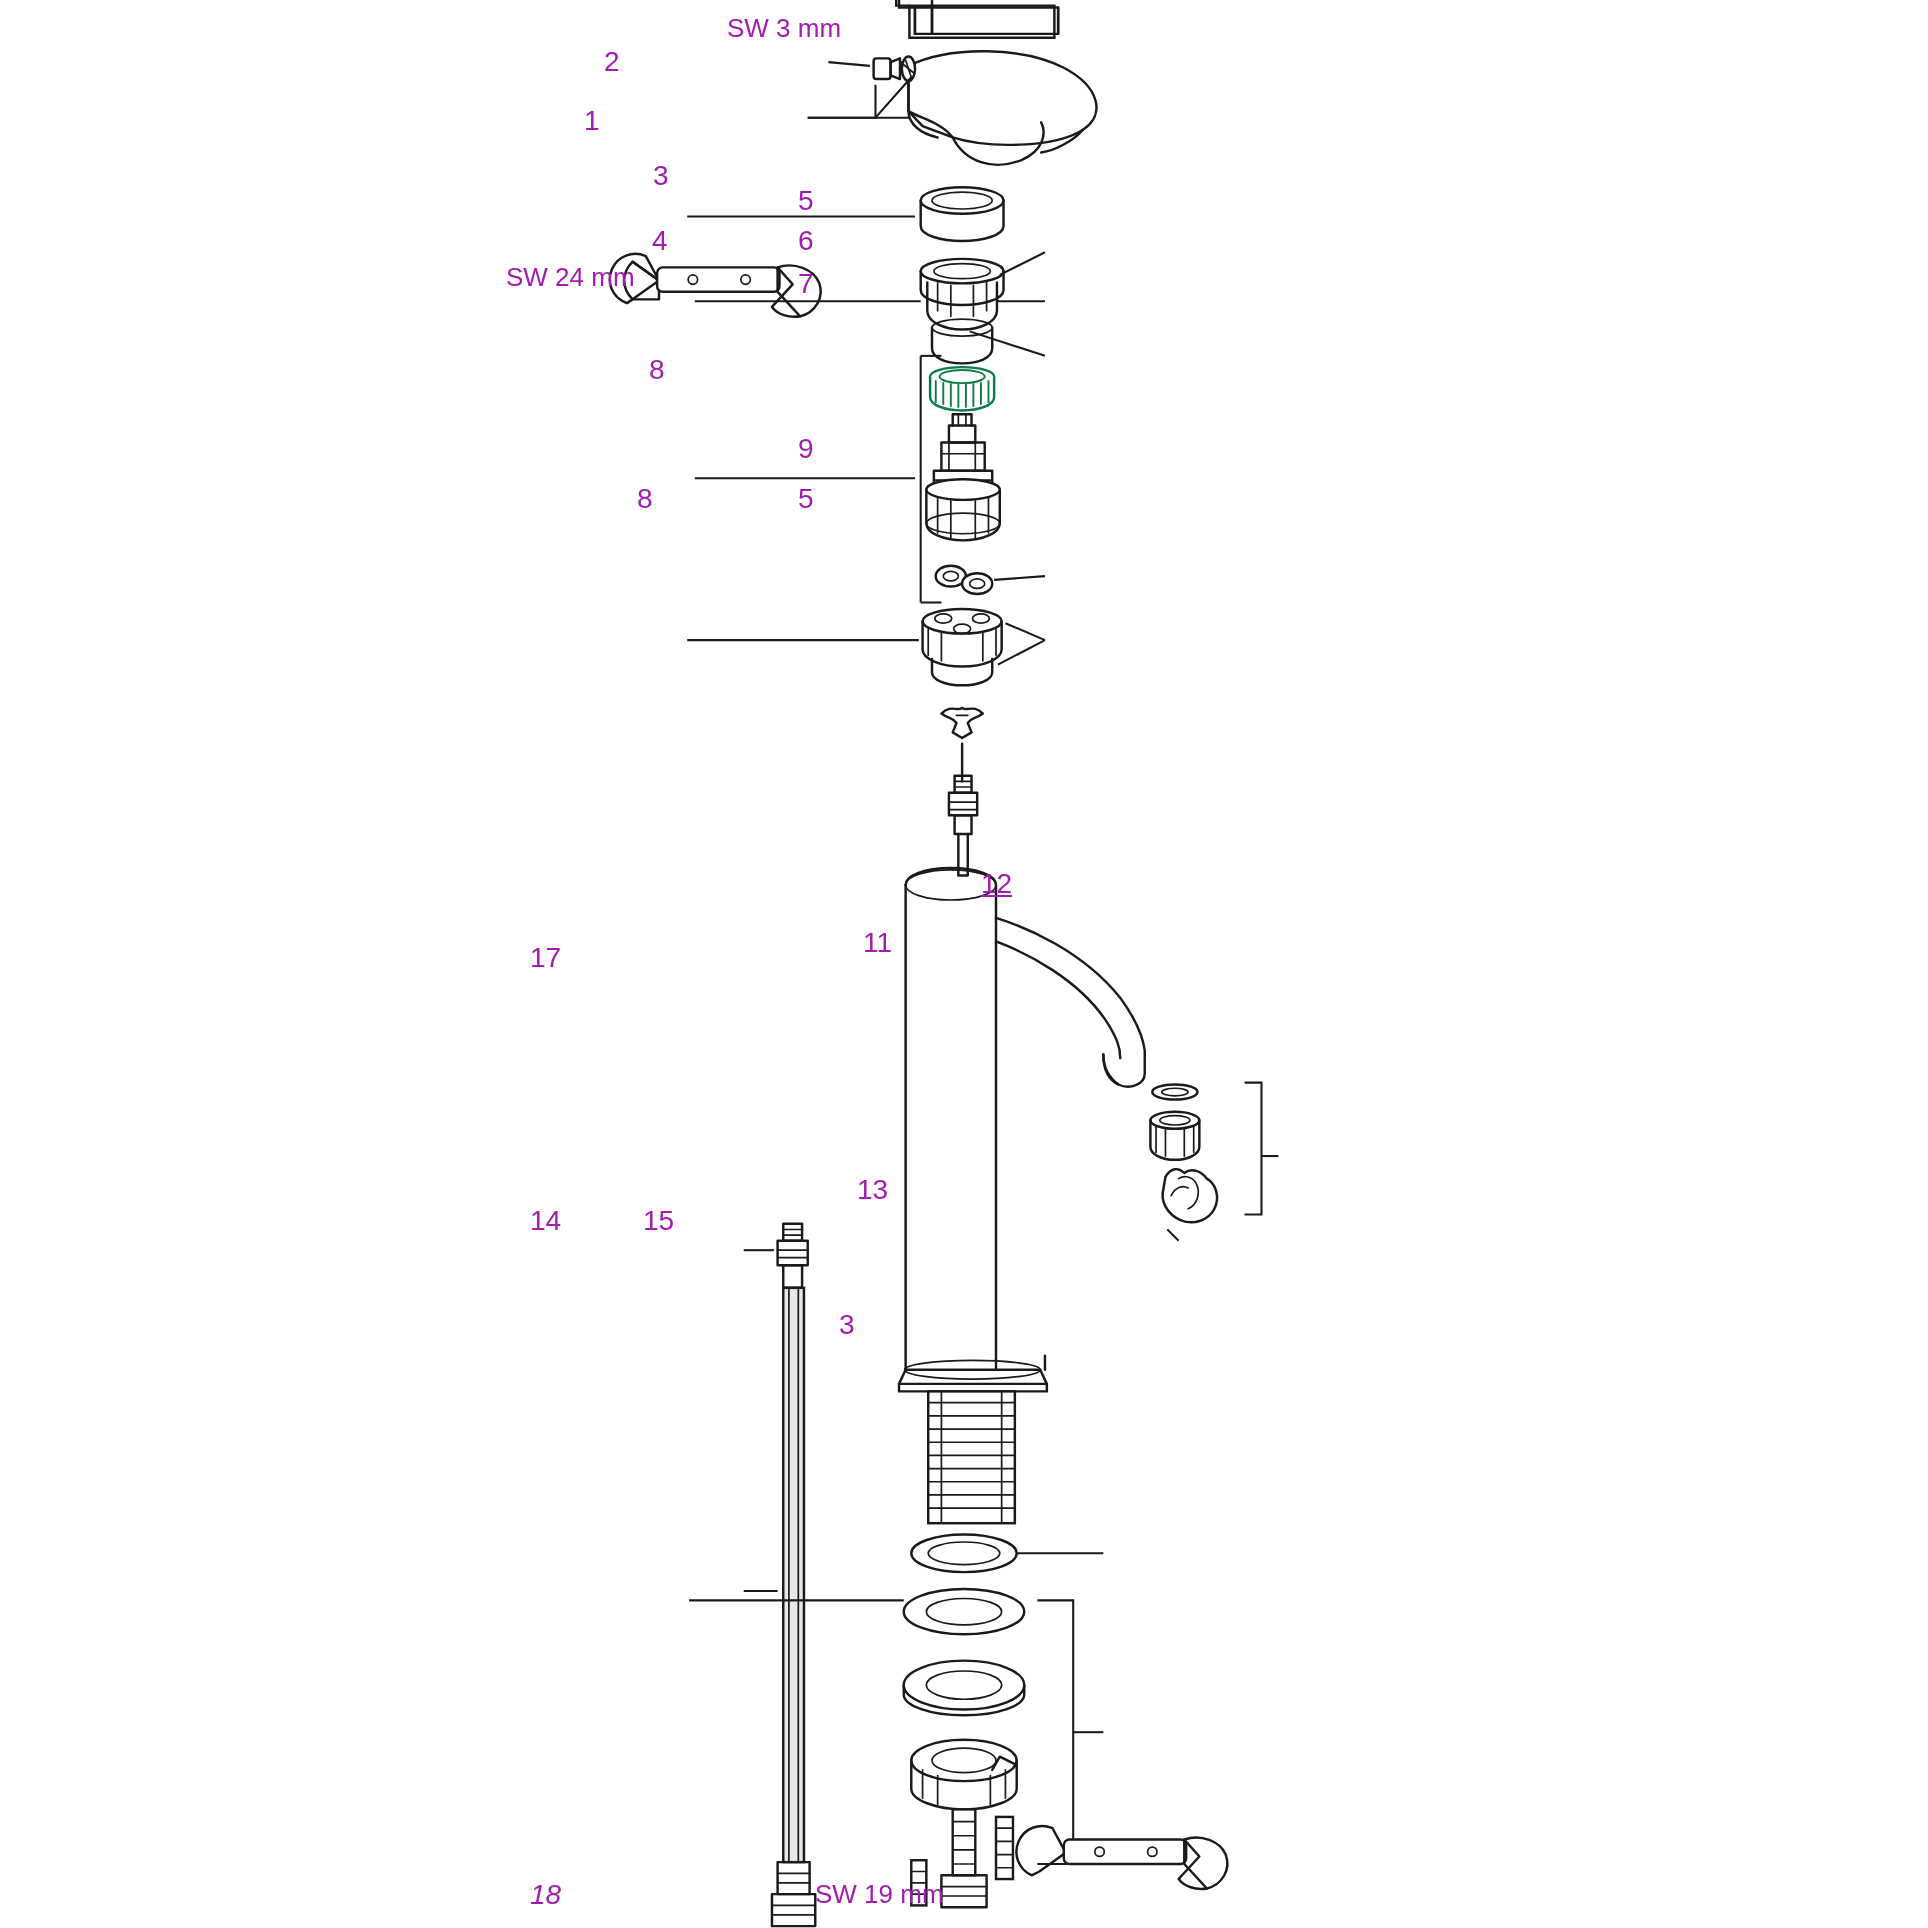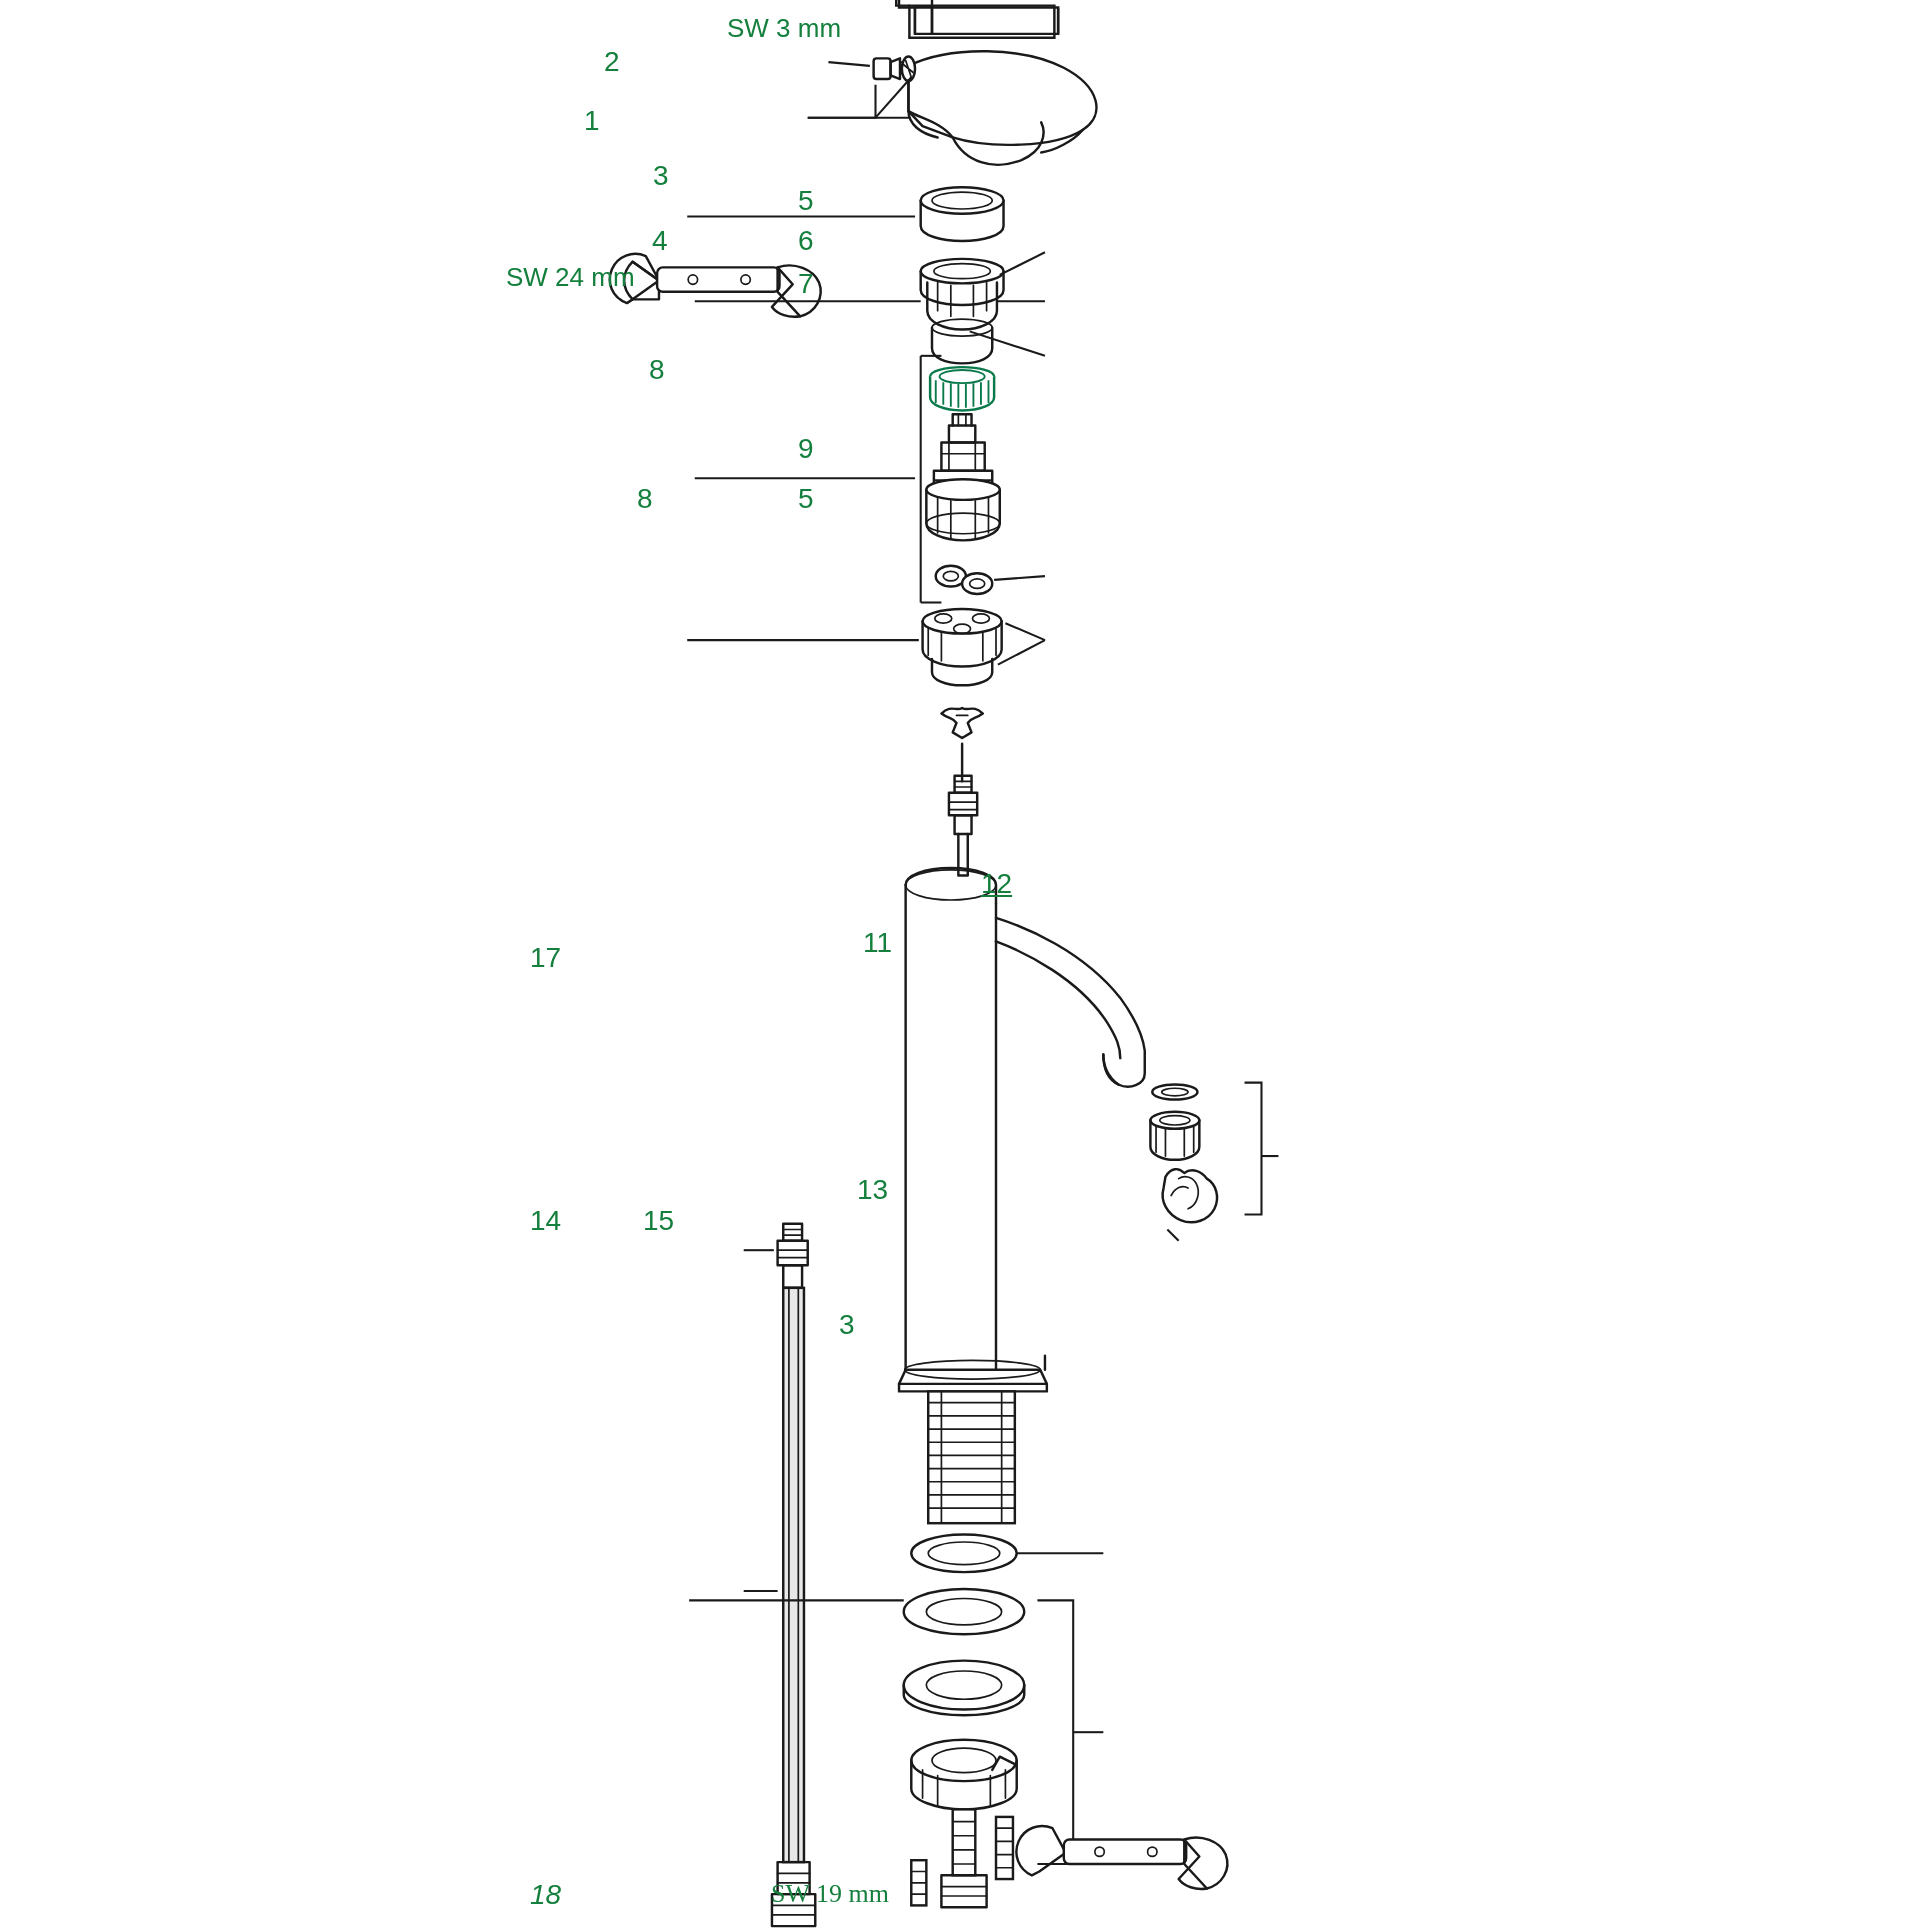--- a/index.html
+++ b/index.html
@@ -1,19 +1,19 @@
 <!DOCTYPE html>
 <html style="font-size:15px"><head>
 <meta charset="utf-8">
 <style>
   html, body { margin:0; padding:0; background:#ffffff; }
   body { width:1928px; height:1928px; position:relative; overflow:hidden;
          font-family:"Liberation Sans", sans-serif; color:#1a1a1a; }
   .diagram { position:absolute; left:0; top:0; width:1928px; height:1928px; }
-  .lbl { position:absolute; font-size:28px; color:#15803d; white-space:nowrap; }
+  .lbl { position:absolute; font-size:28px; color:#a21caf; white-space:nowrap; }
   .lbl.tool { font-size:26px; }
   svg { position:absolute; left:0; top:0; }
   .st { fill:none; stroke:#1a1a1a; stroke-width:2.6; stroke-linejoin:round; stroke-linecap:round; }
   .stT { fill:none; stroke:#1a1a1a; stroke-width:1.8; stroke-linejoin:round; stroke-linecap:round; }
   .leader { fill:none; stroke:#1a1a1a; stroke-width:2.2; }
   .fillw { fill:#ffffff; stroke:#1a1a1a; stroke-width:2.6; }
   .fillg { fill:#e8e8e8; stroke:#1a1a1a; stroke-width:2.6; }
 </style>
 </head>
 <body>
@@ -267,21 +267,21 @@
       <ellipse class="stT" cx="1168" cy="1967" rx="5" ry="5"></ellipse>
       <ellipse class="stT" cx="1224" cy="1967" rx="5" ry="5"></ellipse>
       <path class="st" d="M1258,1954 C1276,1948 1296,1956 1302,1970 C1308,1986 1298,2002 1282,2006 L1258,1980 Z" fill="#ffffff"></path>
       <path class="st" d="M1282,2006 C1270,2008 1258,2004 1252,1996 L1274,1972 L1258,1954" fill="#ffffff"></path>
     </g>
 
   </svg>
 
   <div class="lbl tool" style="left:727px; top:13px;">SW 3 mm</div>
   <div class="lbl tool" style="left:506px; top:262px;">SW 24 mm</div>
-  <div class="lbl tool" style="left:771px; top:1879px;font-family:Liberation Serif, serif;">SW 19 mm</div>
+  <div class="lbl tool" style="left:815px; top:1879px;">SW 19 mm</div>
 
   <div class="lbl" style="left:604px; top:46px;">2</div>
   <div class="lbl" style="left:584px; top:105px;">1</div>
   <div class="lbl" style="left:653px; top:160px;">3</div>
   <div class="lbl" style="left:798px; top:185px;">5</div>
   <div class="lbl" style="left:652px; top:225px;">4</div>
   <div class="lbl" style="left:798px; top:225px;">6</div>
   <div class="lbl" style="left:798px; top:268px;">7</div>
   <div class="lbl" style="left:649px; top:354px;">8</div>
   <div class="lbl" style="left:798px; top:433px;">9</div>

